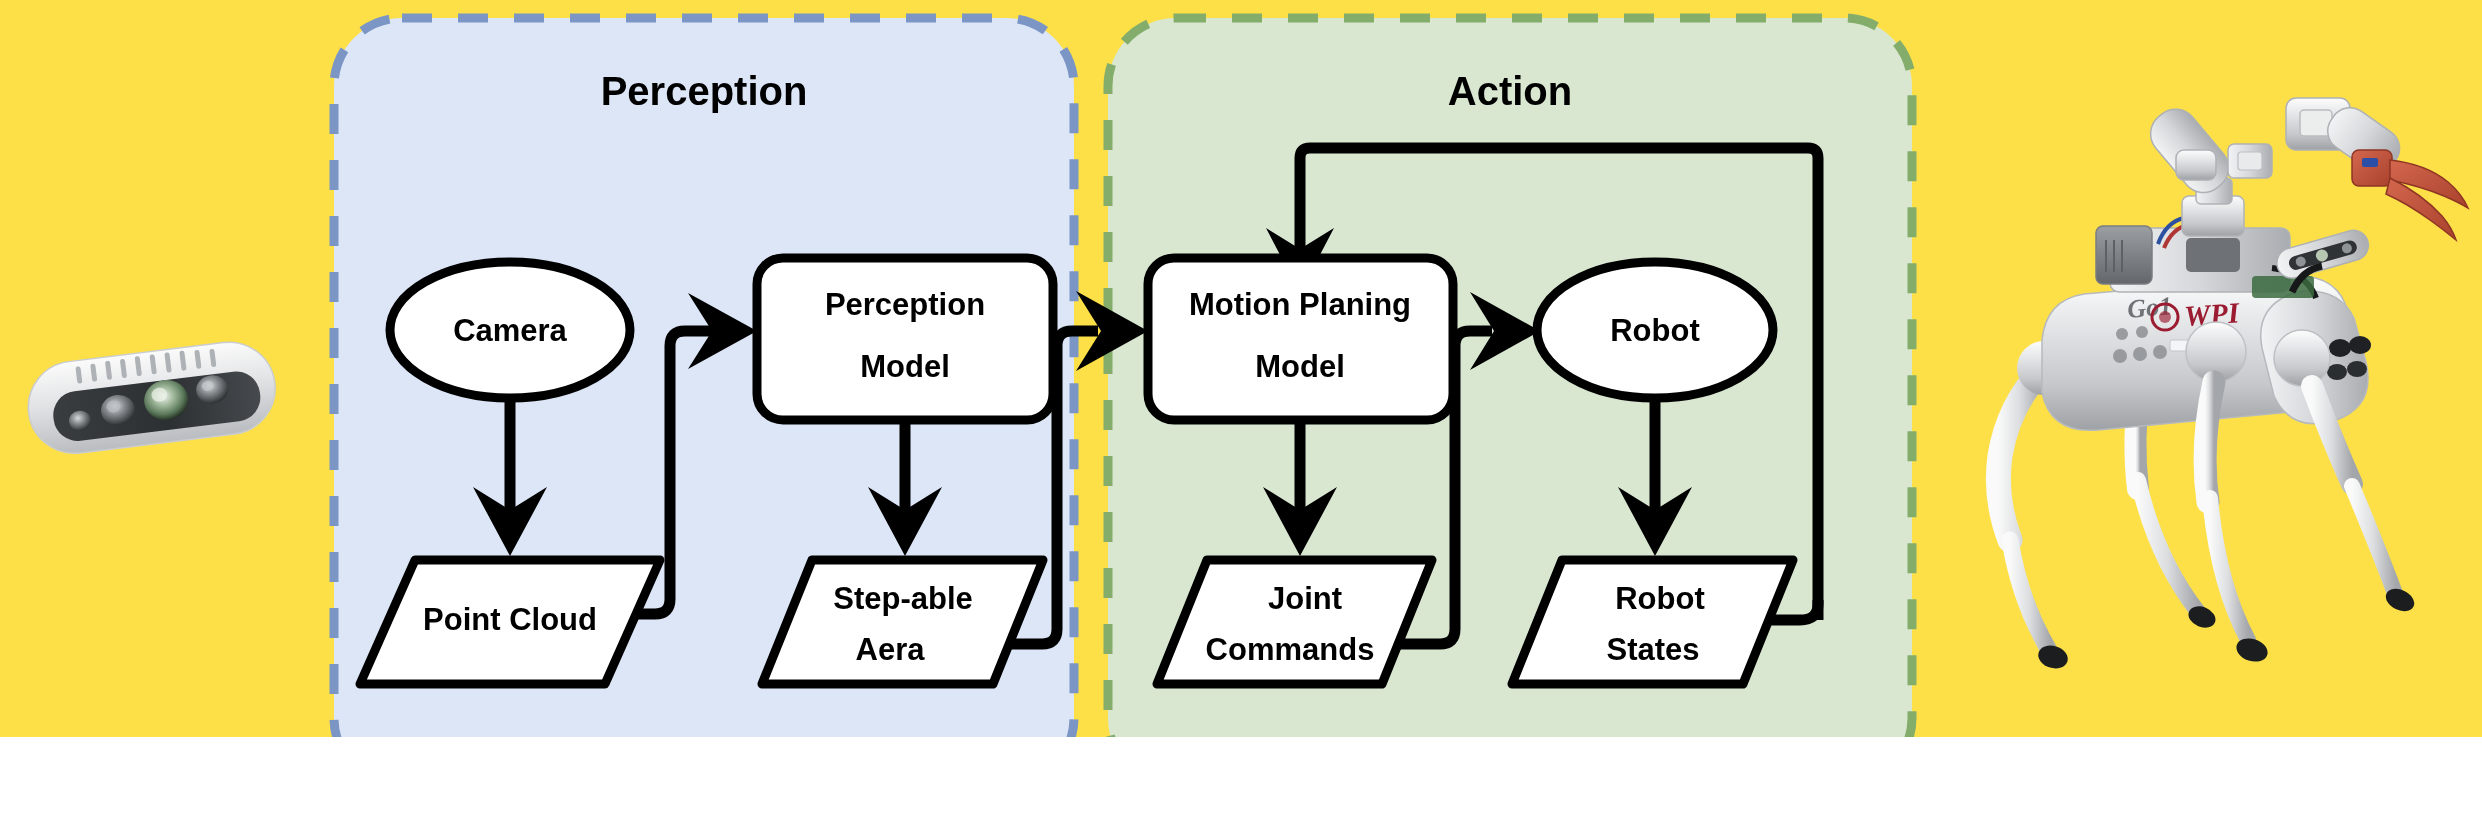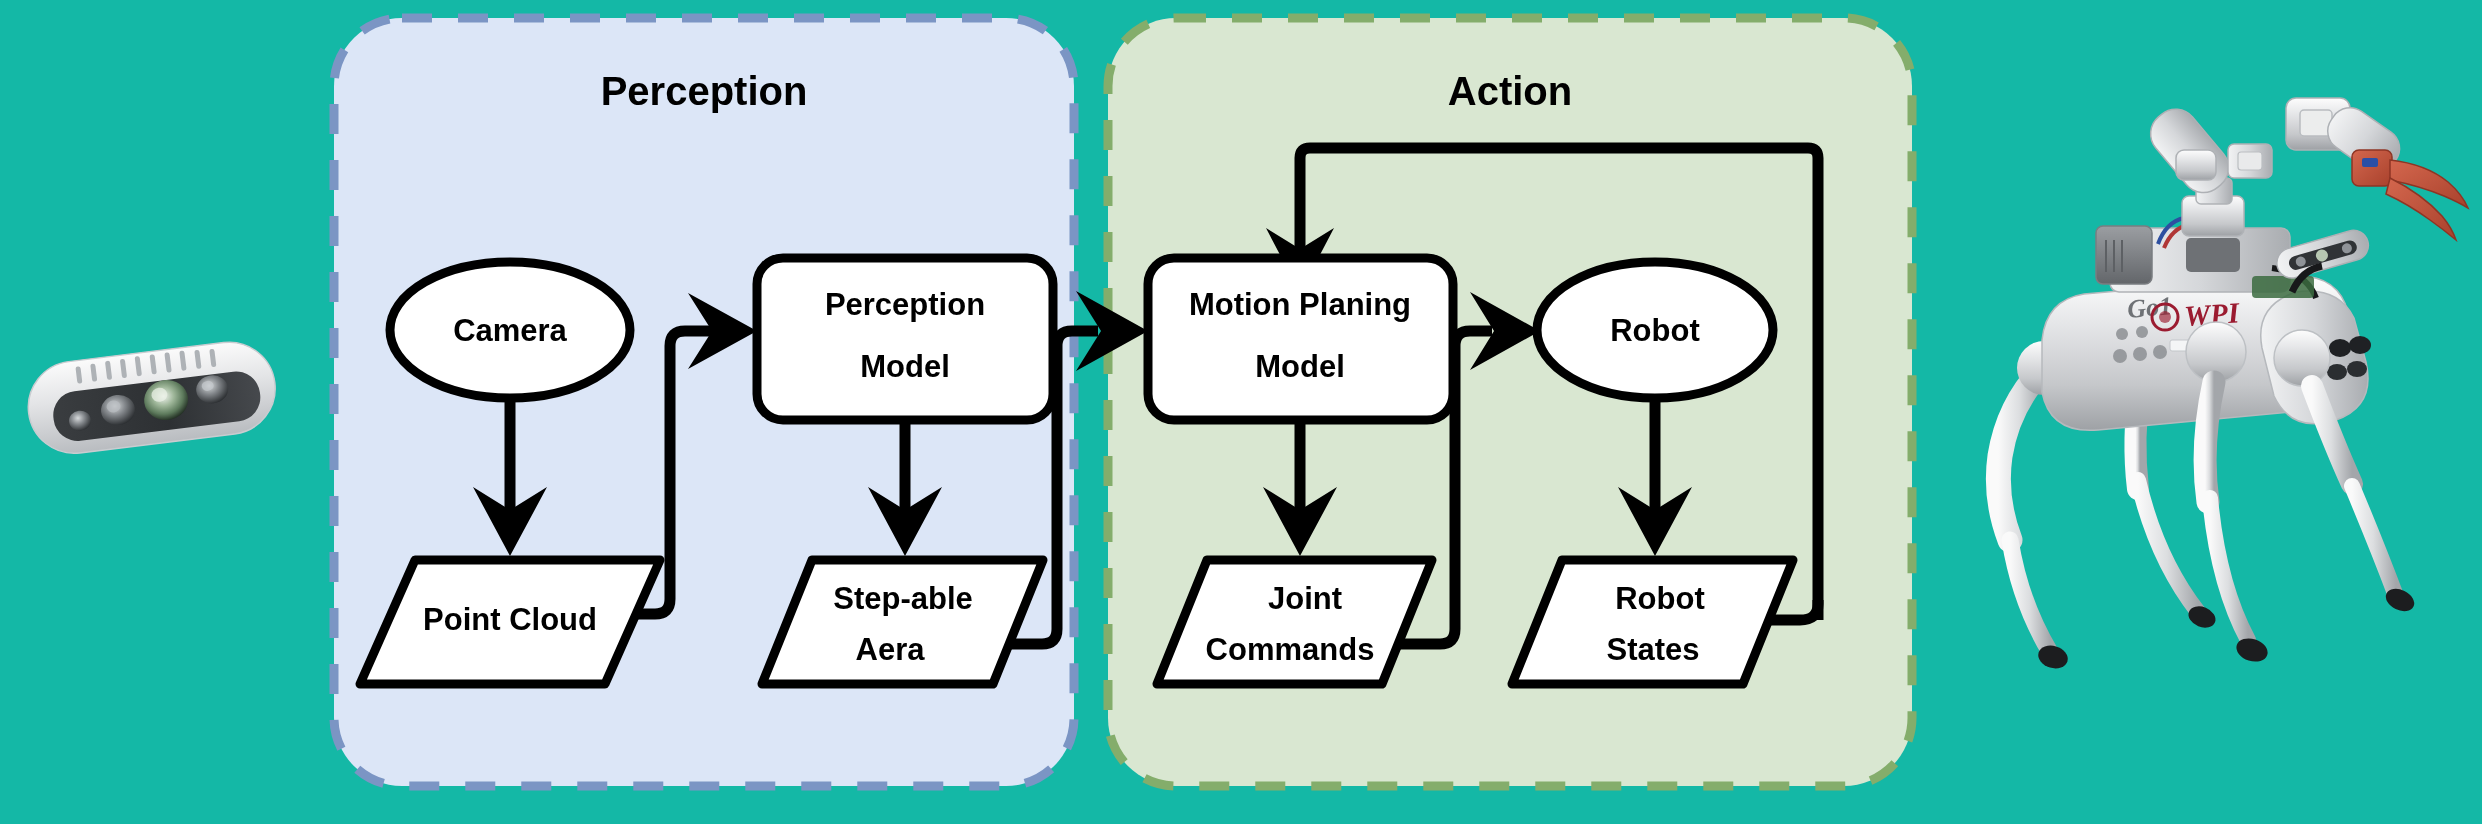--- a/index.html
+++ b/index.html
@@ -7,22 +7,22 @@
     margin: 0;
     padding: 0;
     background: #ffffff;
   }
   body {
     font-family: "Liberation Sans", sans-serif;
   }
   #stage {
     position: relative;
     width: 2482px;
-    height: 824px;
-    background: #14b8a6;
+    height: 737px;
+    background: #fde047;
     overflow: hidden;
   }
   #stage svg.layer {
     position: absolute;
     left: 0;
     top: 0;
     width: 2482px;
     height: 824px;
   }
   .node-label {

